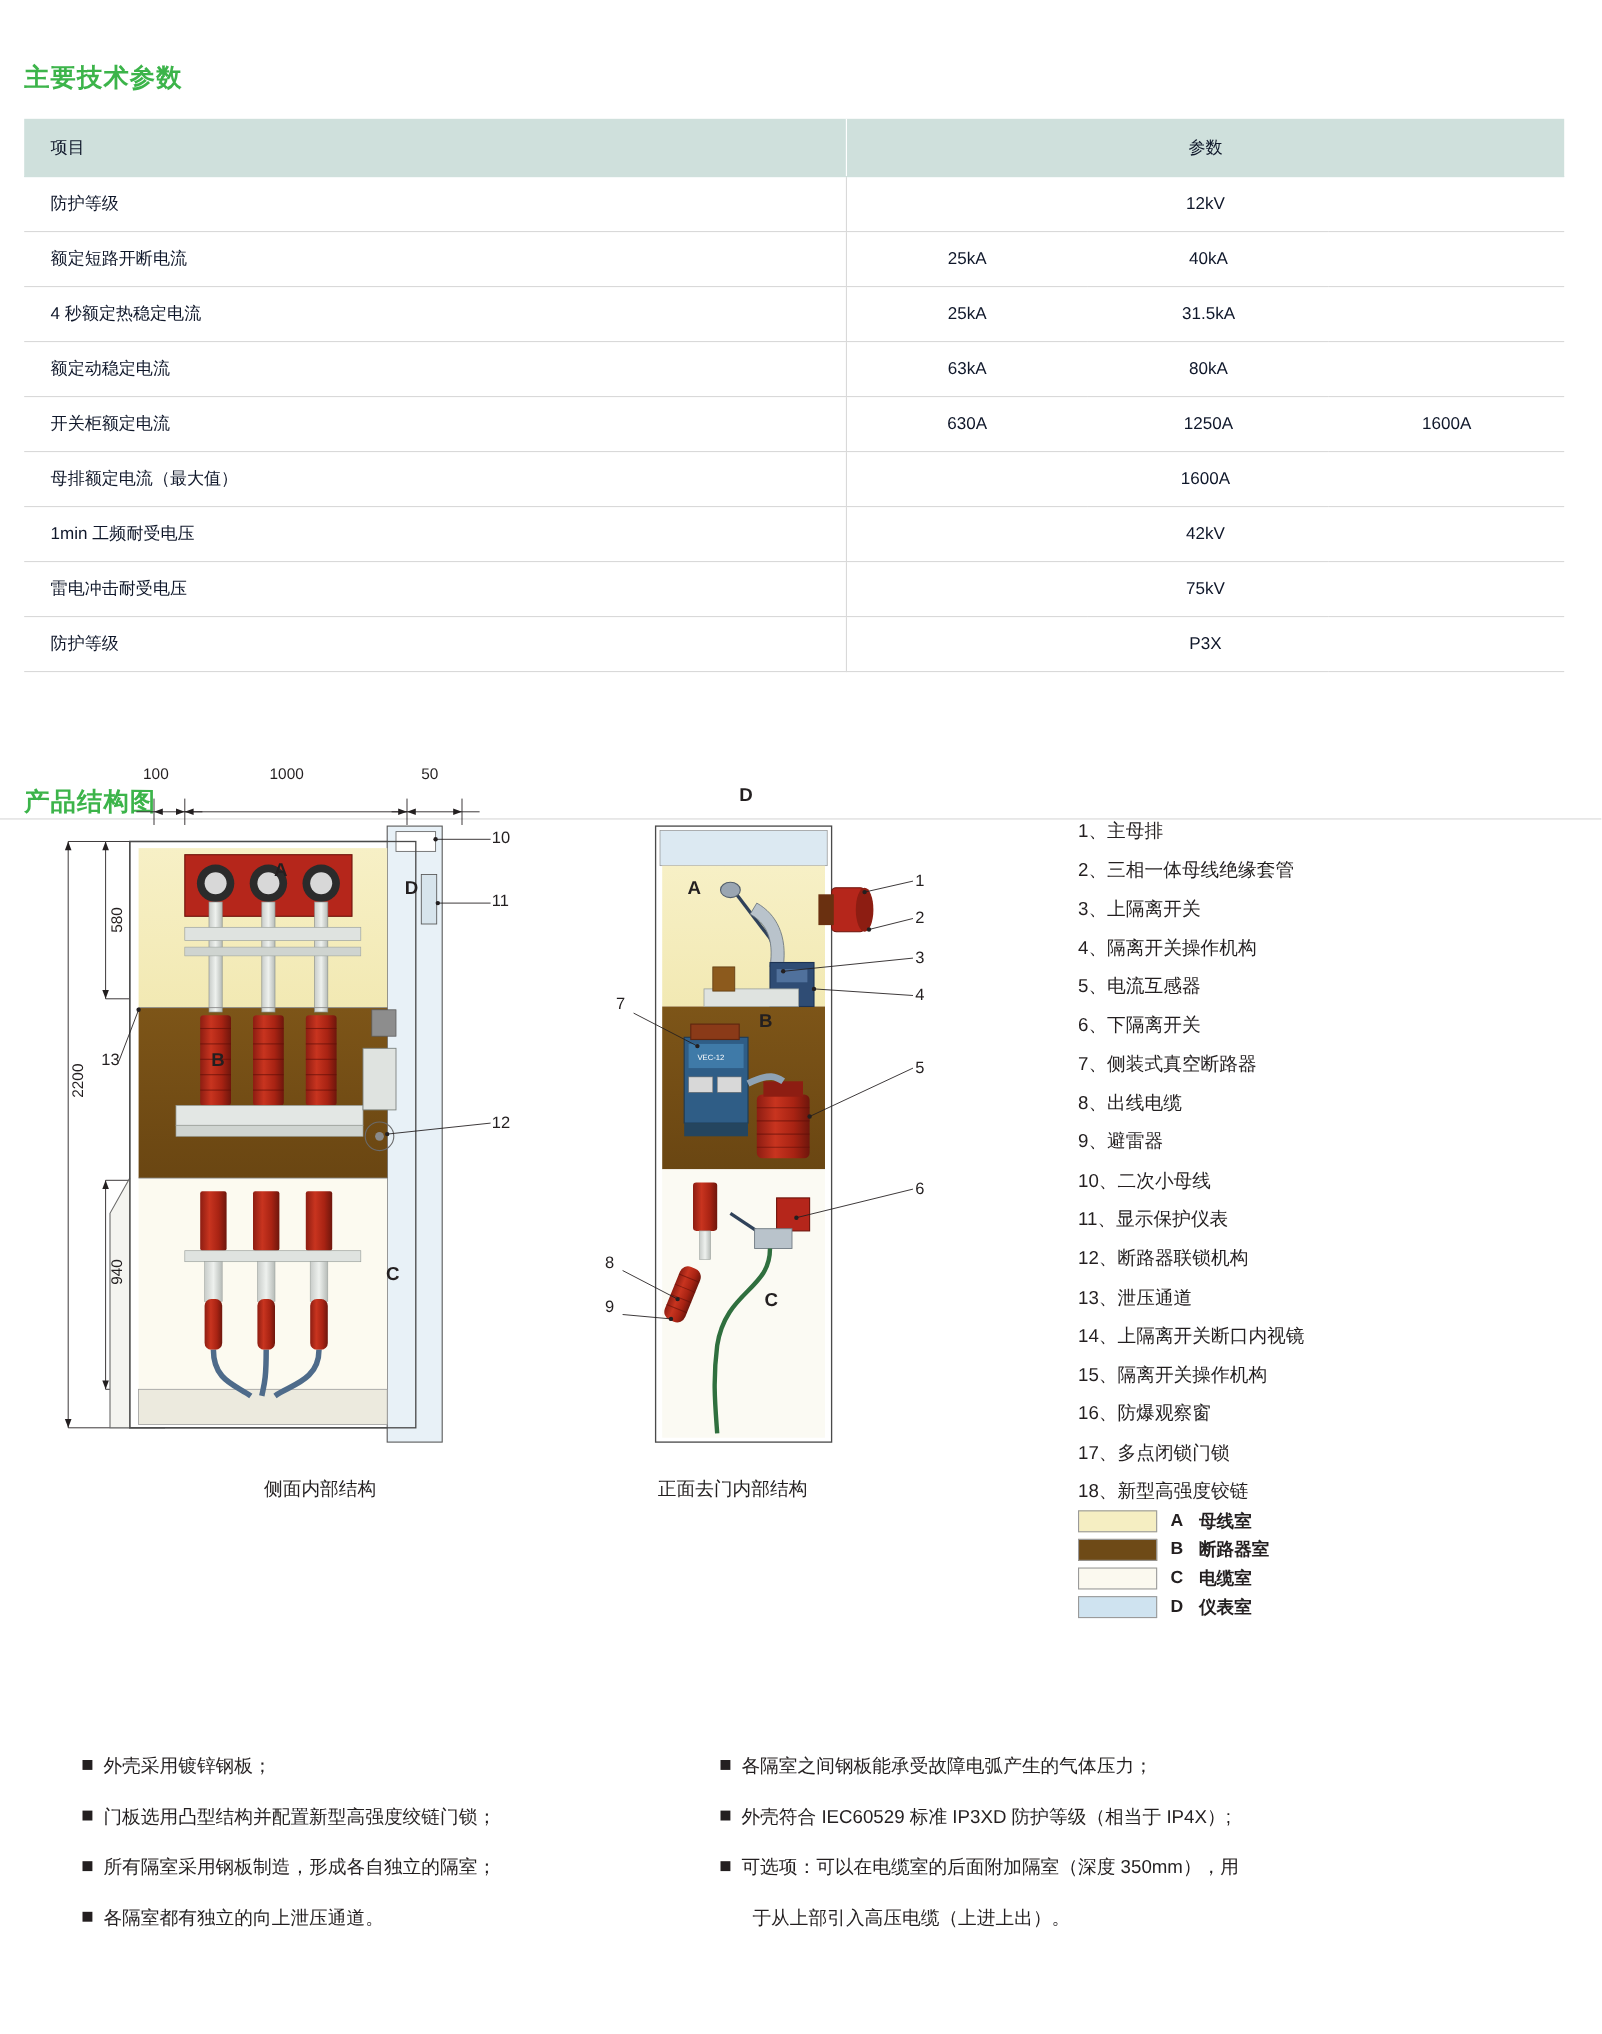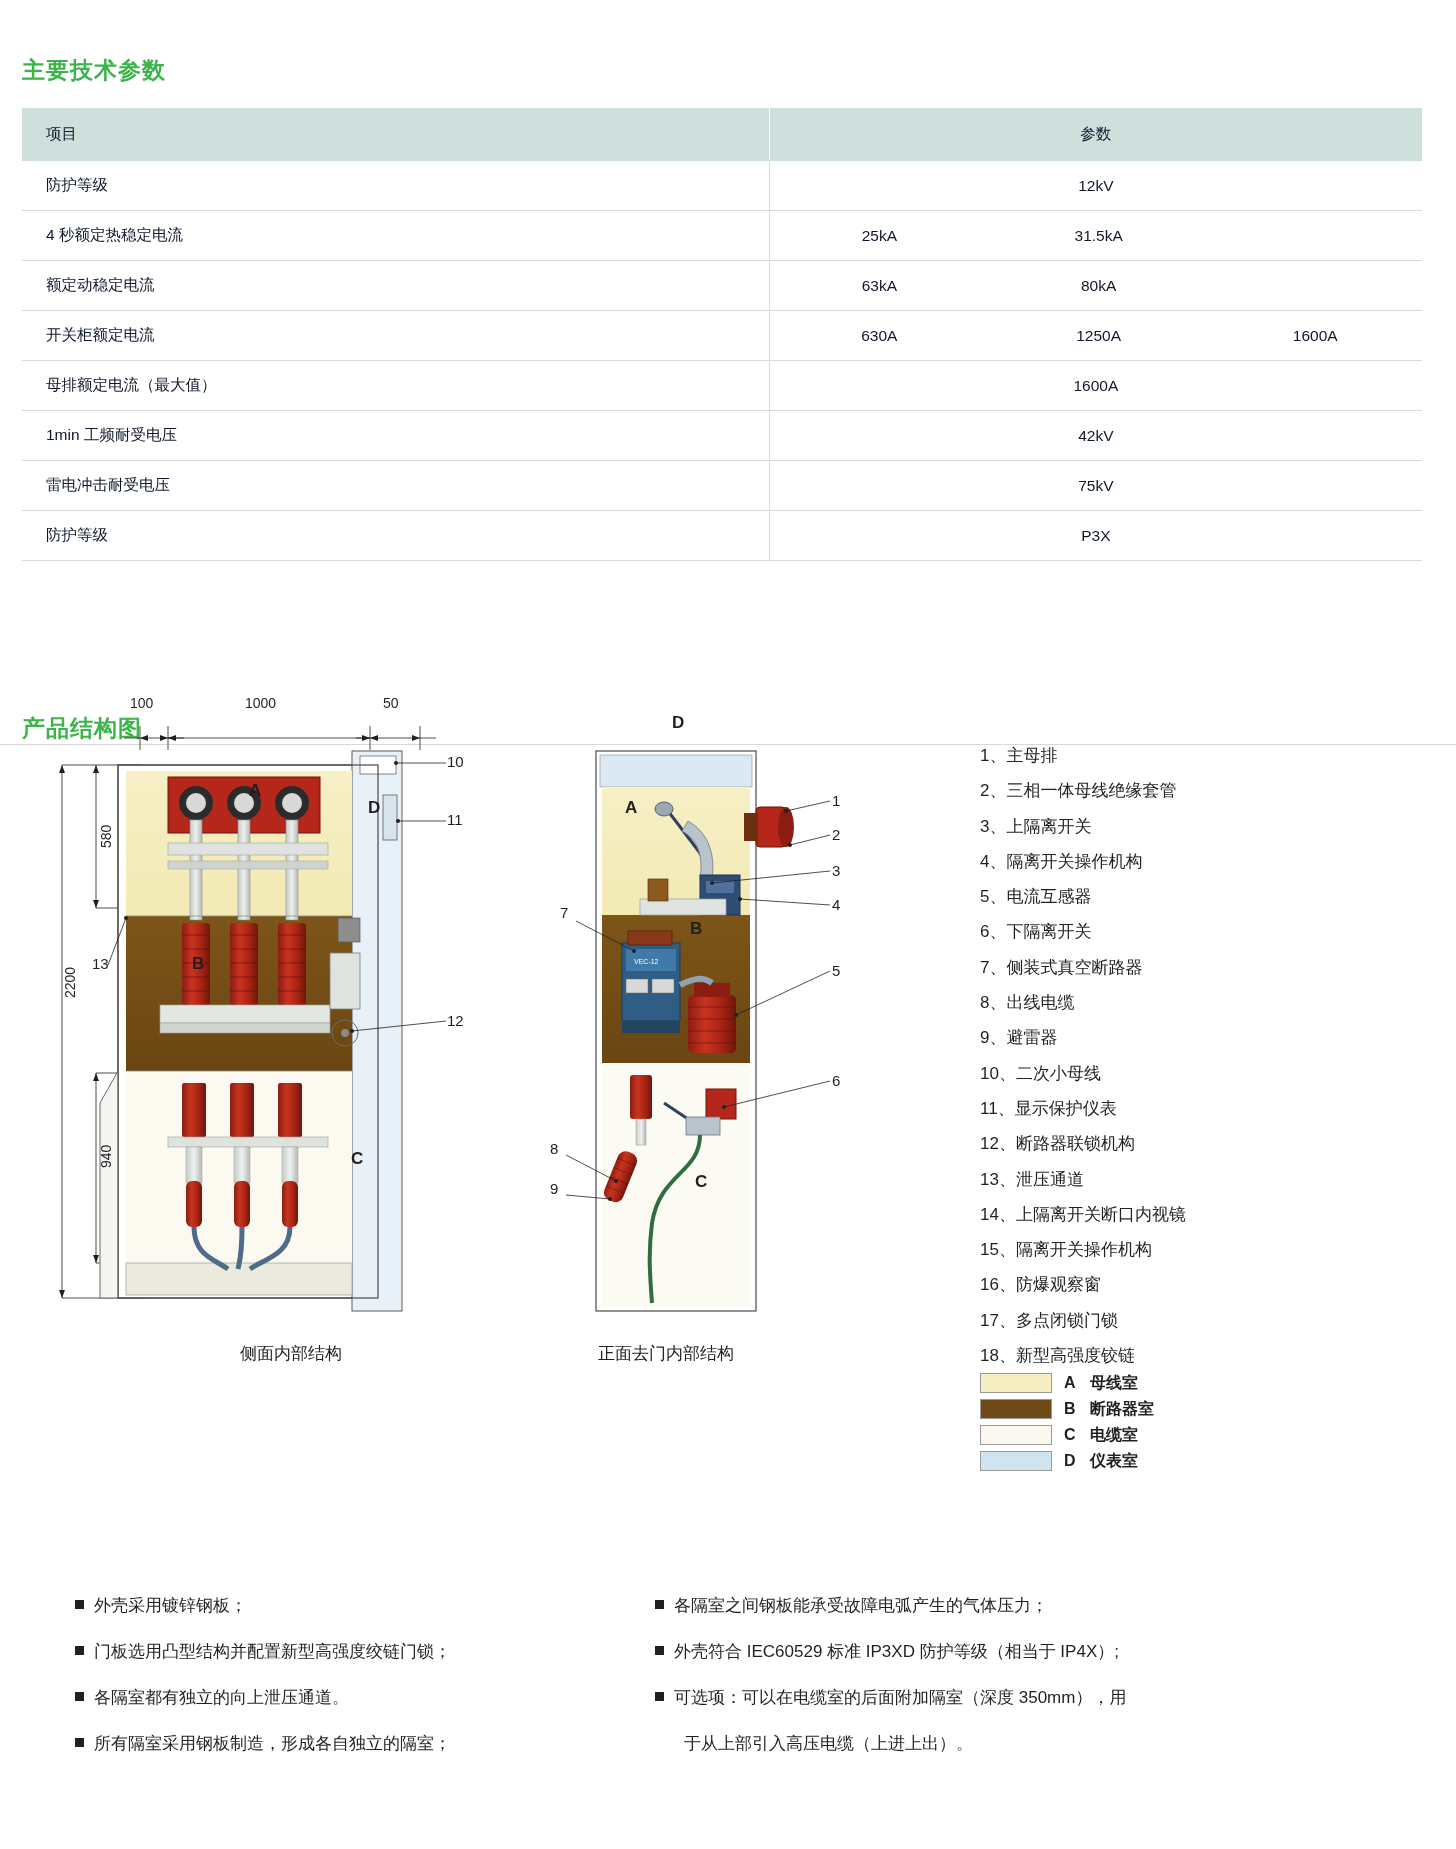--- a/index.html
+++ b/index.html
@@ -73,20 +73,26 @@
       <tr class="head">
         <td class="item">项目</td>
         <td class="val" colspan="3">参数</td>
       </tr>
 
       <tr>
         <td class="item">防护等级</td>
         <td class="val" colspan="3">12kV</td>
       </tr>
 
+      <tr>
+        <td class="item">额定短路开断电流</td>
+        <td class="val c1">25kA</td>
+        <td class="val c2">40kA</td>
+        <td class="val c3"></td>
+      </tr>
 
 
       <tr>
         <td class="item">4 秒额定热稳定电流</td>
         <td class="val c1">25kA</td>
         <td class="val c2">31.5kA</td>
         <td class="val c3"></td>
       </tr>
 
       <tr>
@@ -452,22 +458,22 @@
       </div>
     </div>
 
     <div class="cap" style="left:240px;top:604px;">侧面内部结构</div>
     <div class="cap" style="left:598px;top:604px;">正面去门内部结构</div>
   </div>
 
   <div class="bullets" style="left:75px;top:1583px;">
     <div><span class="sq"></span><span>外壳采用镀锌钢板；</span></div>
     <div><span class="sq"></span><span>门板选用凸型结构并配置新型高强度绞链门锁；</span></div>
+    <div><span class="sq"></span><span>所有隔室采用钢板制造，形成各自独立的隔室；</span></div>
     <div><span class="sq"></span><span>各隔室都有独立的向上泄压通道。</span></div>
-    <div><span class="sq"></span><span>所有隔室采用钢板制造，形成各自独立的隔室；</span></div>
   </div>
 
   <div class="bullets" style="left:655px;top:1583px;">
     <div><span class="sq"></span><span>各隔室之间钢板能承受故障电弧产生的气体压力；</span></div>
     <div><span class="sq"></span><span>外壳符合 IEC60529 标准 IP3XD 防护等级（相当于 IP4X）;</span></div>
     <div><span class="sq"></span><span>可选项：可以在电缆室的后面附加隔室（深度 350mm），用</span></div>
     <div class="indent">于从上部引入高压电缆（上进上出）。</div>
   </div>
 
 </div>

